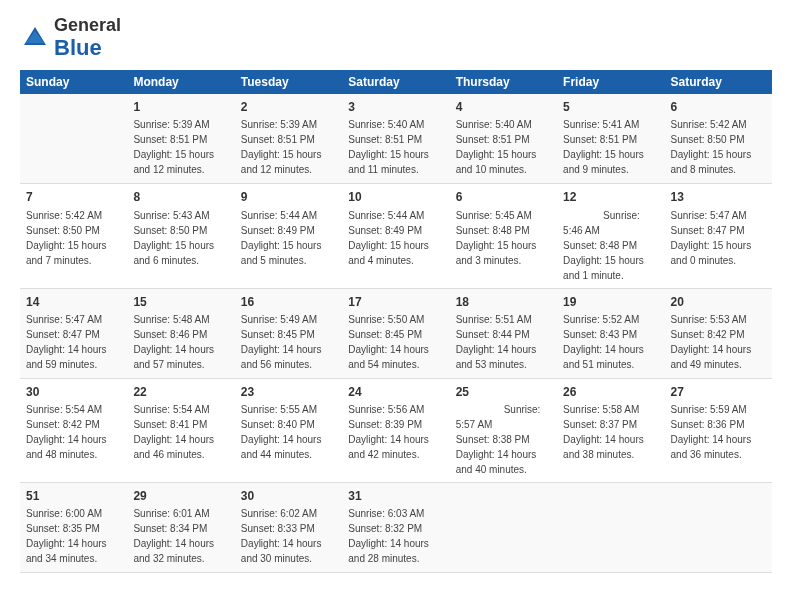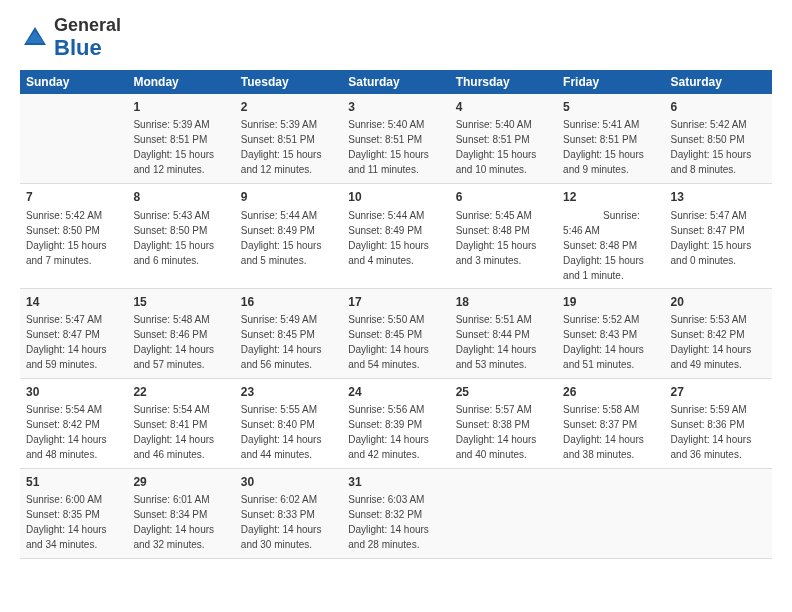--- a/index.html
+++ b/index.html
@@ -229,21 +229,21 @@
 Daylight: 14 hours
 and 46 minutes.</span></td>
           <td><span class="day-number">23</span><span class="day-info" style="white-space: pre-line;">Sunrise: 5:55 AM
 Sunset: 8:40 PM
 Daylight: 14 hours
 and 44 minutes.</span></td>
           <td><span class="day-number">24</span><span class="day-info" style="white-space: pre-line; text-align: right;">Sunrise: 5:56 AM
 Sunset: 8:39 PM
 Daylight: 14 hours
 and 42 minutes.</span></td>
-          <td><span class="day-number">25</span><span class="day-info" style="white-space: pre-line;">Sunrise: 5:57 AM
+          <td><span class="day-number">25</span><span class="day-info" style="white-space: pre-line; margin-left: 48px;">Sunrise: 5:57 AM
 Sunset: 8:38 PM
 Daylight: 14 hours
 and 40 minutes.</span></td>
           <td><span class="day-number">26</span><span class="day-info" style="white-space: pre-line; margin-top: 12px;">Sunrise: 5:58 AM
 Sunset: 8:37 PM
 Daylight: 14 hours
 and 38 minutes.</span></td>
           <td><span class="day-number">27</span><span class="day-info" style="white-space: pre-line;">Sunrise: 5:59 AM
 Sunset: 8:36 PM
 Daylight: 14 hours

